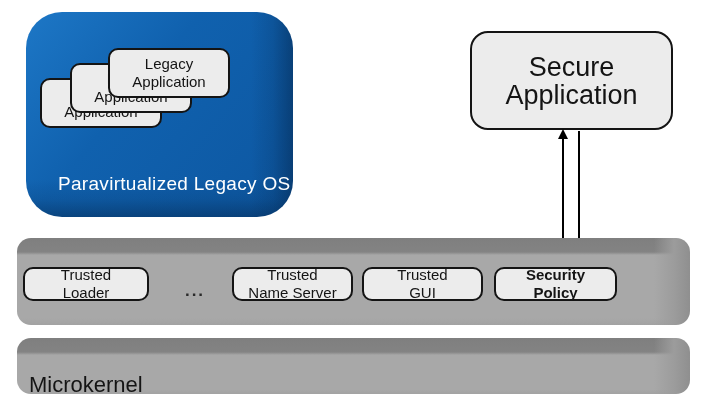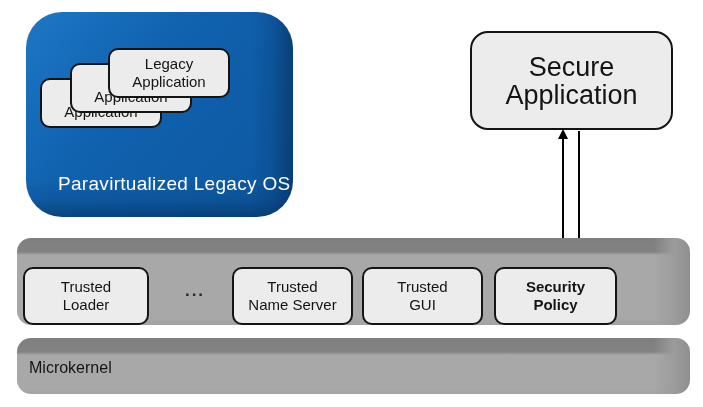--- a/index.html
+++ b/index.html
@@ -63,38 +63,38 @@
   .slab {
     position:absolute; border-radius:14px;
     background:
       linear-gradient(to left, #8f8f8f 0px, #9c9c9c 16px, rgba(0,0,0,0) 36px),
       linear-gradient(to bottom, #7f7f7f 0px, #838383 14px, #a8a8a8 17px, #a8a8a8 92%, #a2a2a2 100%);
   }
   .trusted-bar    { left:17px; top:238px; width:673px; height:87px; }
   .microkernel-bar{ left:17px; top:338px; width:673px; height:56px; }
 
   .component-box {
-    position:absolute; top:267px; height:58px; box-sizing:border-box;
+    position:absolute; top:267px; height:34px; box-sizing:border-box;
     background:#ececec; border:2px solid #141414; border-radius:10px;
     display:flex; align-items:center; justify-content:center; text-align:center;
     font-size:15px; line-height:18px; color:#141414;
   }
   .c-loader     { left:23px;  width:126px; }
   .c-nameserver { left:232px; width:121px; }
   .c-gui        { left:362px; width:121px; }
   .c-policy     { left:494px; width:123px;font-weight:bold; }
 
   .ellipsis {
     position:absolute; left:177px; top:281px; width:36px; text-align:center;
     font-size:17px; font-weight:bold; letter-spacing:2px; color:#2a2a2a;
   }
 
   .microkernel-label {
-    position:absolute; left:29px; top:359px;
-    font-size:16px; color:#141414;
+    position:absolute; left:29px; top:372px;
+    font-size:22px; color:#141414;
   }
 </style>
 </head>
 <body>
 
 <div class="canvas">
 
   <div class="legacy-os">
     <span class="legacy-os-label box-label">Paravirtualized Legacy OS</span>
   </div>

